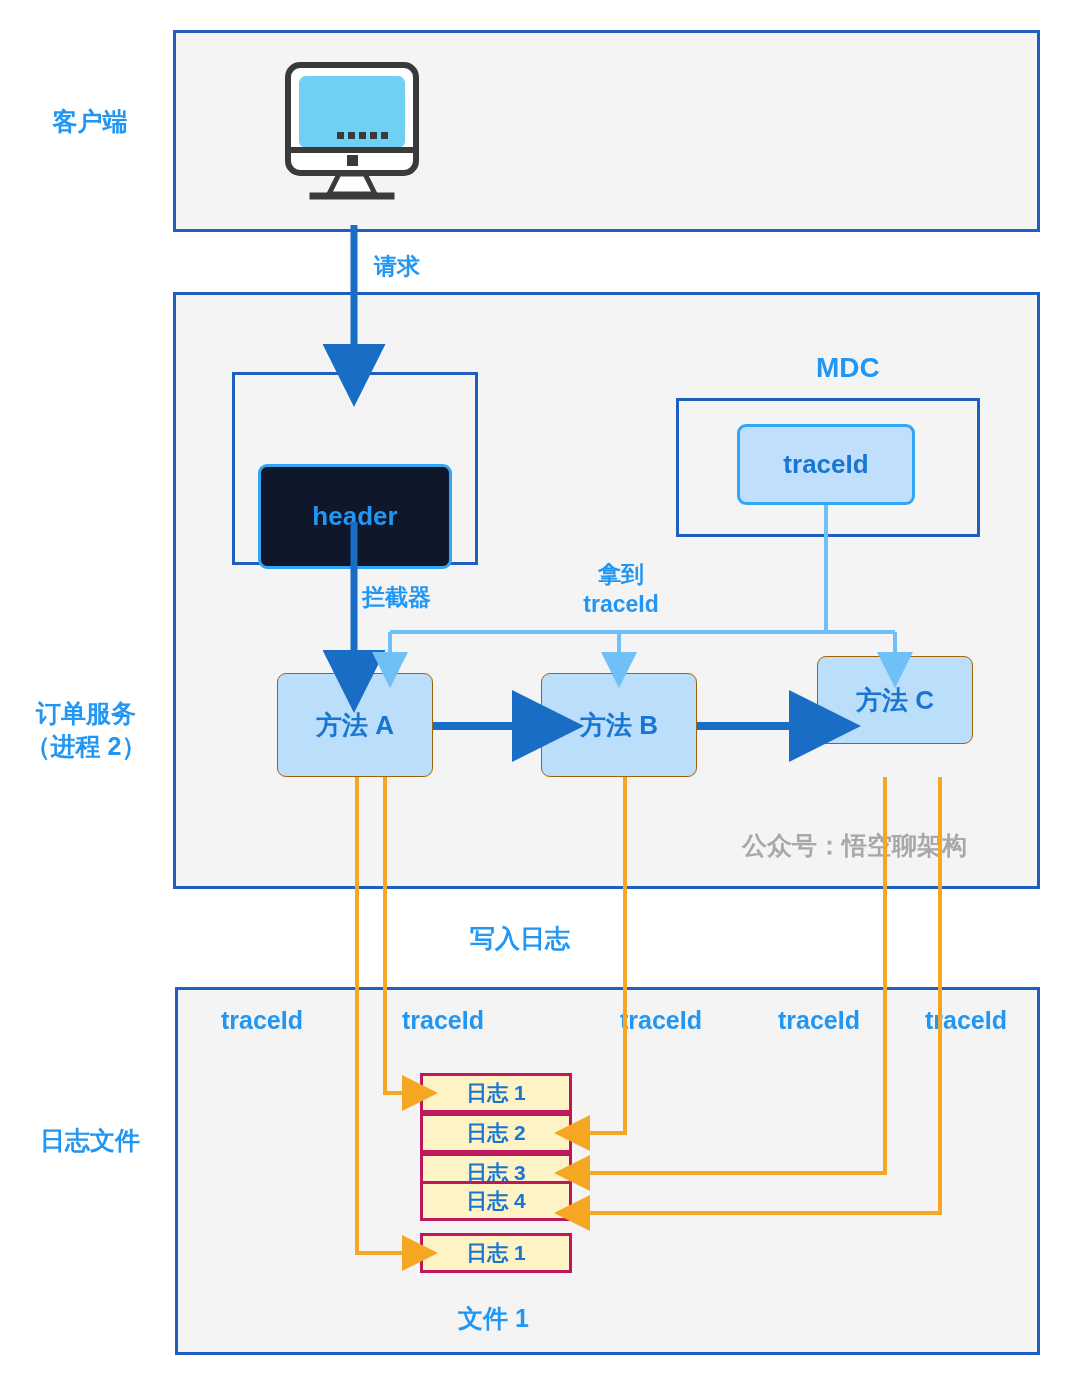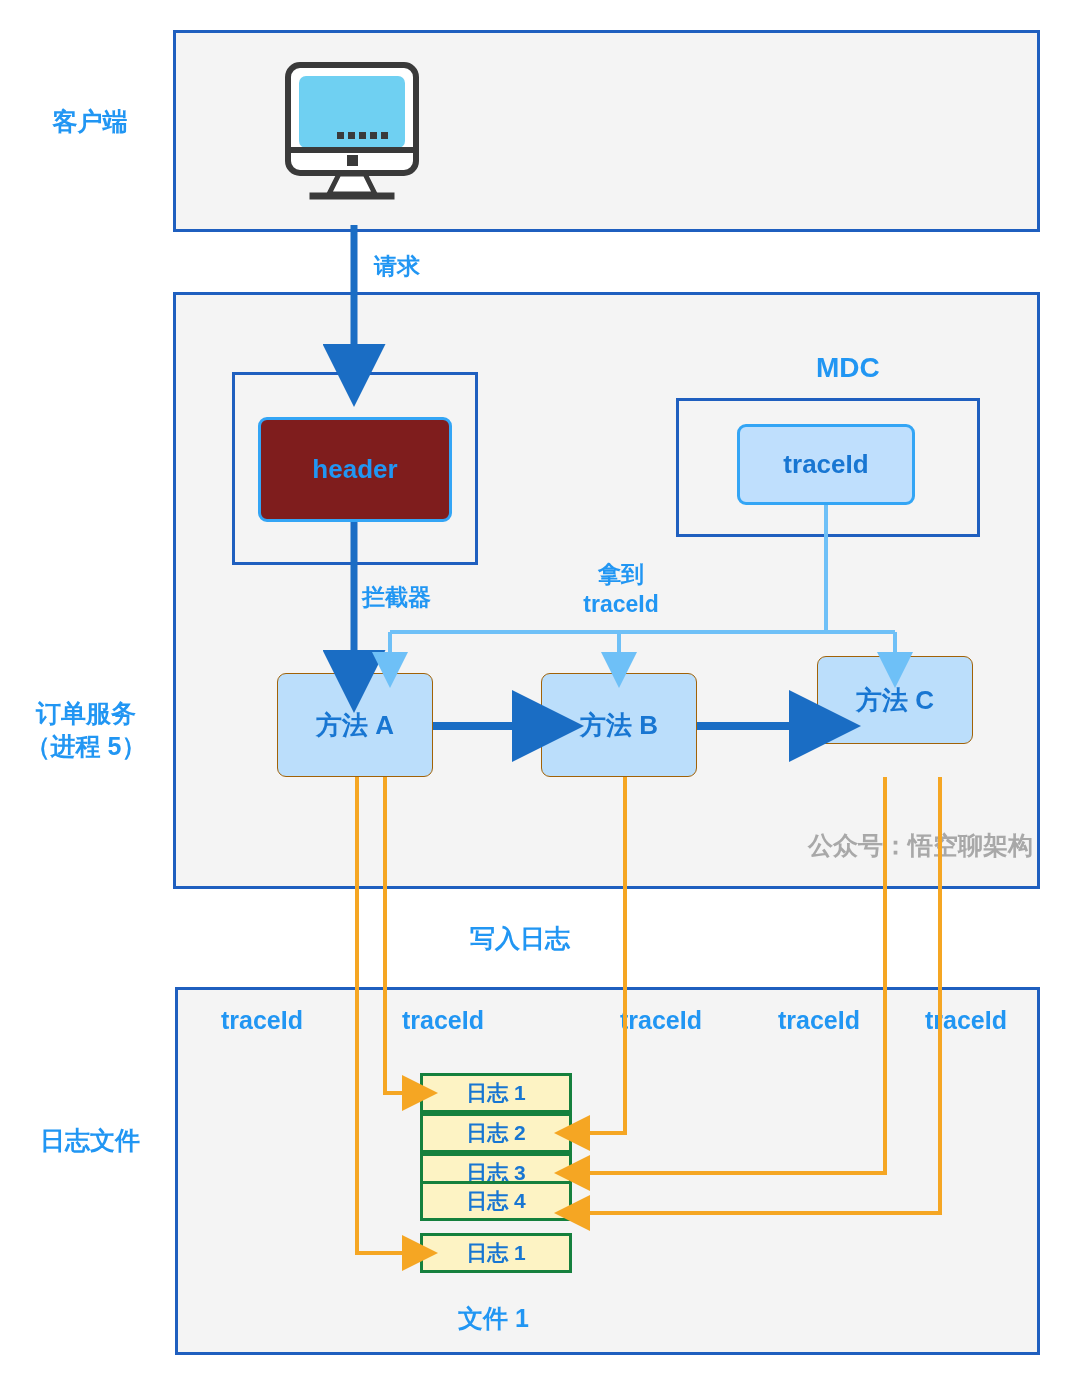--- a/index.html
+++ b/index.html
@@ -58,24 +58,25 @@
   .node {
     position: absolute;
     box-sizing: border-box;
     display: flex;
     align-items: center;
     justify-content: center;
     font-weight: bold;
     border-radius: 9px;
   }
   .node-header {
-    background: #7f1d1d;
+    background: #0f172a;
     border: 3px solid #33a5f5;
     color: #2196f3;
     font-size: 26px;
+    margin-top: 47px;
   }
   .node-traceid {
     background: #bfdffd;
     border: 3px solid #33a5f5;
     color: #1876d2;
     font-size: 26px;
   }
   .node-method {
     background: #bbdefb;
     border: 1px solid #a16207;
@@ -86,21 +87,21 @@
     position: absolute;
     box-sizing: border-box;
   }
   .log-row {
     position: absolute;
     left: 0;
     width: 152px;
     height: 40px;
     box-sizing: border-box;
     background: #fdf3c4;
-    border: 3px solid #15803d;
+    border: 3px solid #be185d;
     display: flex;
     align-items: center;
     justify-content: center;
     color: #1876d2;
     font-weight: bold;
     font-size: 21px;
   }
   .trace-tag {
     position: absolute;
     color: #2196f3;
@@ -128,21 +129,21 @@
 <body>
 
 <div id="stage">
 
   <div class="lane-label" style="left:20px; top:105px; width:140px;">
     <span>客户端</span>
   </div>
 
   <div class="lane-label" style="left:6px; top:697px; width:160px;">
     <div>订单服务</div>
-    <div>（进程 5）</div>
+    <div>（进程 2）</div>
   </div>
 
   <div class="lane-label" style="left:20px; top:1124px; width:140px;">
     <span>日志文件</span>
   </div>
 
   <div class="panel" style="left:173px; top:30px; width:867px; height:202px;"></div>
 
   <div class="panel" style="left:173px; top:292px; width:867px; height:597px;"></div>
 
@@ -173,21 +174,21 @@
   <div class="node node-header" style="left:258px; top:417px; width:194px; height:105px;">header</div>
 
   <div class="node node-traceid" style="left:737px; top:424px; width:178px; height:81px;">traceId</div>
 
   <div class="node node-method" style="left:277px; top:673px; width:156px; height:104px;">方法 A</div>
 
   <div class="node node-method" style="left:541px; top:673px; width:156px; height:104px;">方法 B</div>
 
   <div class="node node-method" style="left:817px; top:656px; width:156px; height:88px;">方法 C</div>
 
-  <div class="watermark" style="left:808px; top:829px;">公众号：悟空聊架构</div>
+  <div class="watermark" style="left:742px; top:829px;">公众号：悟空聊架构</div>
 
   <div class="edge-label" style="left:374px; top:252px;">请求</div>
 
   <div class="edge-label" style="left:362px; top:583px;">拦截器</div>
 
   <div class="edge-label" style="left:566px; top:560px; text-align:center; width:110px;">
     <div>拿到</div>
     <div>traceId</div>
   </div>
 

